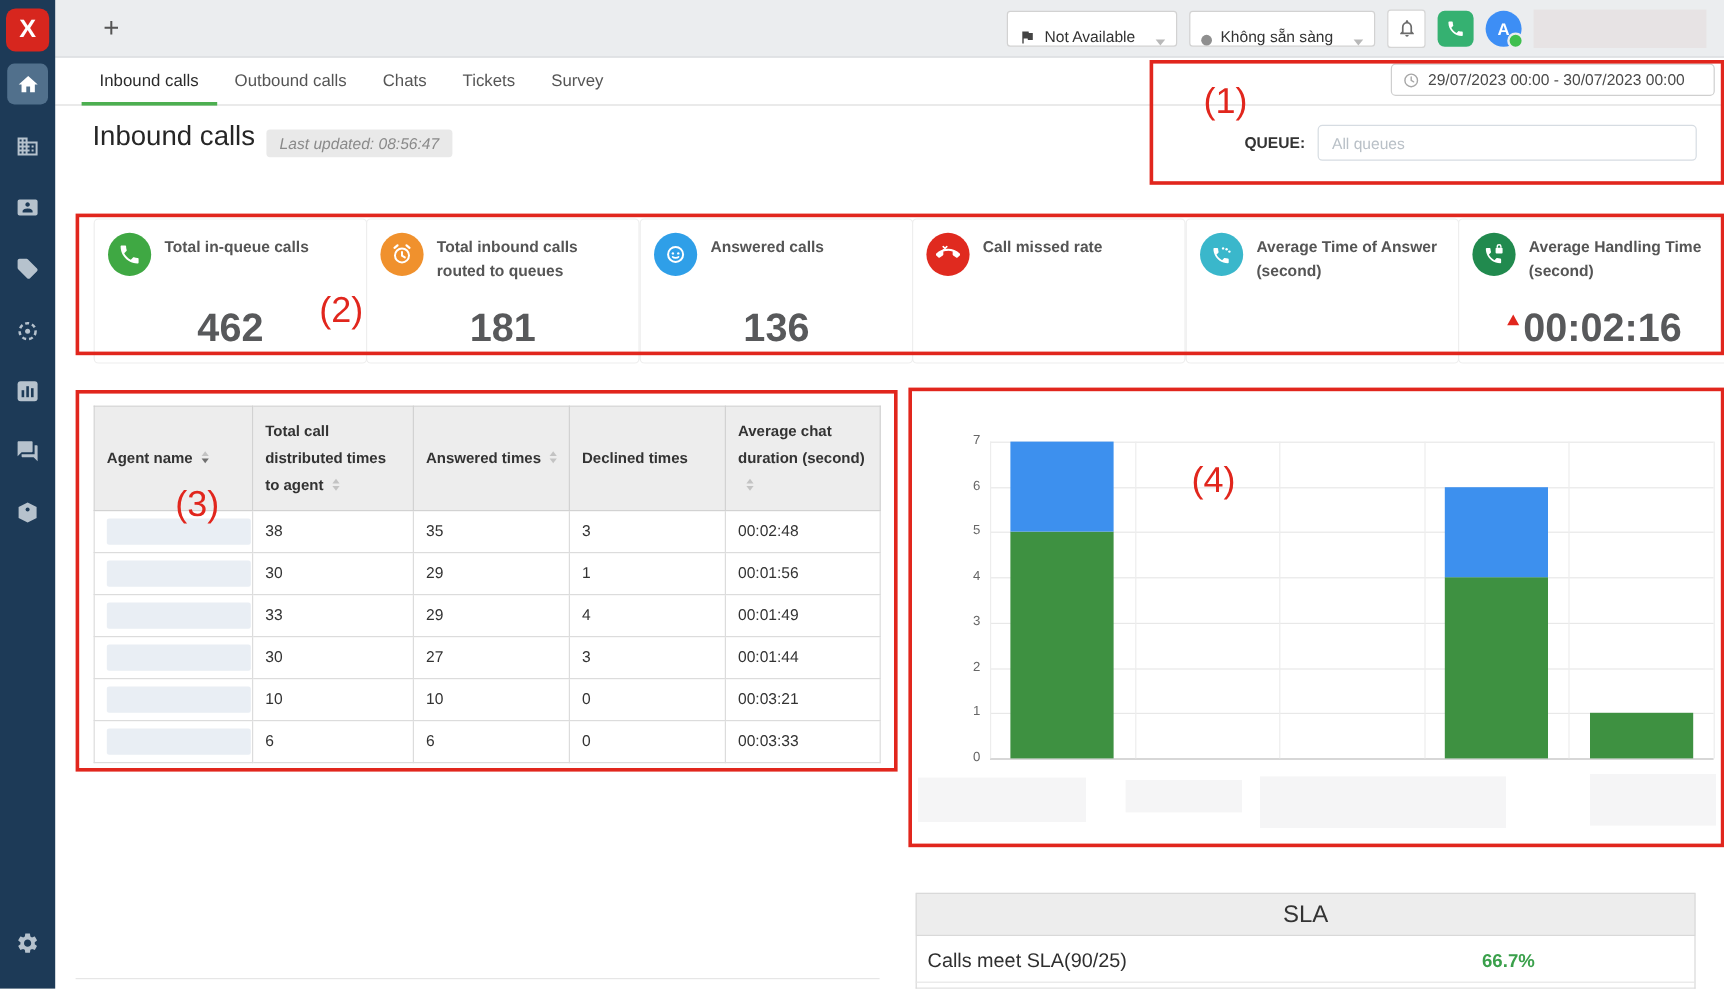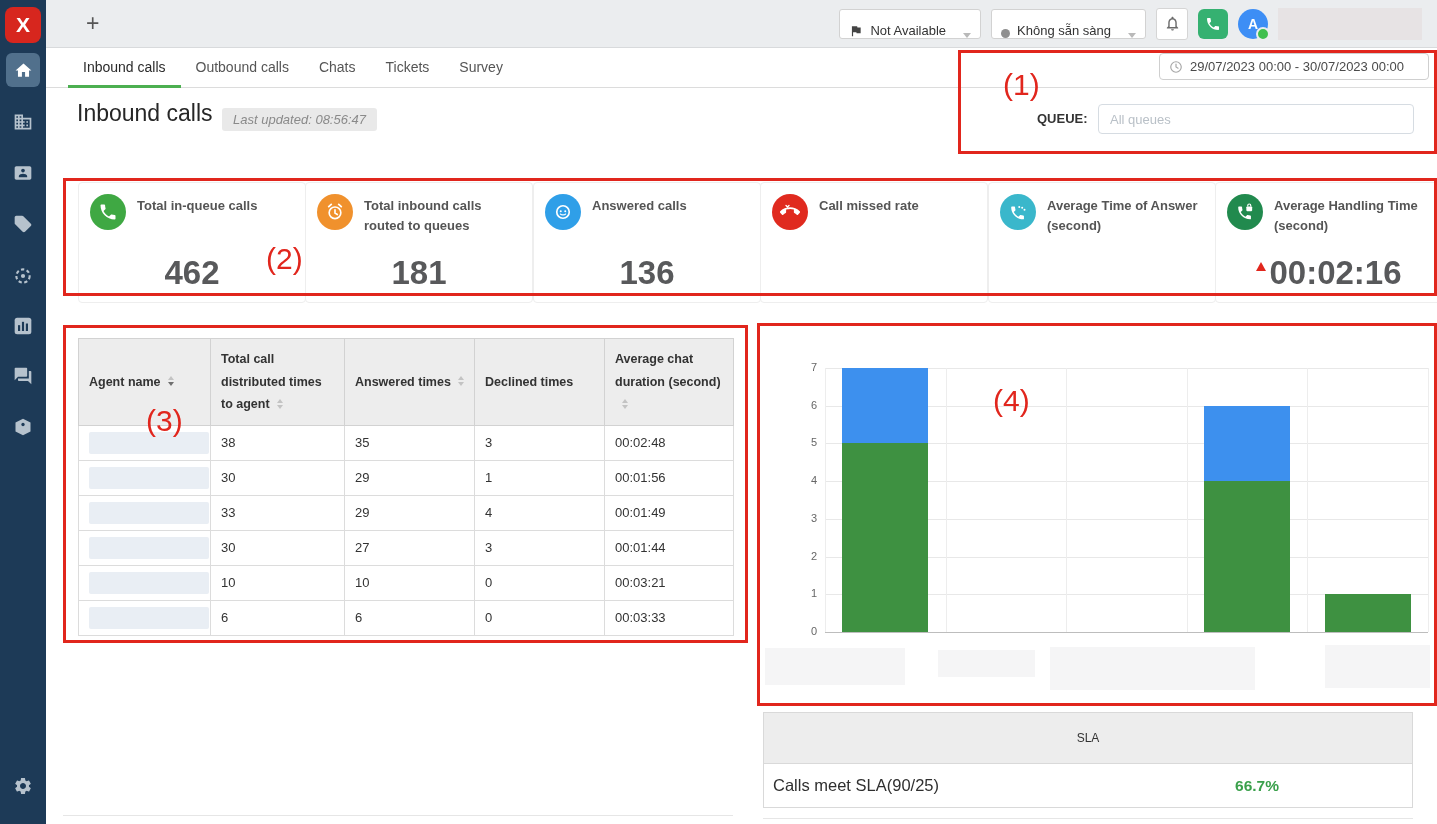--- a/index.html
+++ b/index.html
@@ -75,22 +75,22 @@
   .legend-item{display:flex;align-items:center;gap:7px;font-size:12px;color:#444;}
   .legend-swatch{width:28px;height:13px;display:inline-block;}
   .grid-h{position:absolute;height:1px;background:#e8e8e8;}
   .grid-h.baseline{background:#bdbdbd;}
   .grid-v{position:absolute;width:1px;background:#ededed;}
   .ytick{position:absolute;width:22px;text-align:right;font-size:11px;color:#666;}
   .bar{position:absolute;}
   .x-redact{position:absolute;background:#f5f5f6;}
   
   .sla{position:absolute;left:763px;top:712px;width:650px;}
-  .sla-header{height:52px;background:#ededed;border:1px solid #d9d9d9;display:flex;align-items:center;justify-content:center;
-    font-size:12px;color:#333;box-sizing:border-box;}
+  .sla-header{height:36px;background:#ededed;border:1px solid #d9d9d9;display:flex;align-items:center;justify-content:center;
+    font-size:20px;color:#333;box-sizing:border-box;margin-top:32px;}
   .sla-row{height:44px;background:#fff;border:1px solid #d9d9d9;border-top:none;display:flex;align-items:center;box-sizing:border-box;}
   .sla-label{flex:1;font-size:16.5px;color:#2f2f2f;padding-left:9px;}
   .sla-value{width:310px;text-align:center;font-size:15.5px;font-weight:600;color:#3aa04b;}
   
   .divider{position:absolute;height:1px;background:#e6e6e6;}
   
   .ann-box{position:absolute;border:3px solid #e1261d;pointer-events:none;z-index:30;}
   .ann-label{position:absolute;color:#e1261d;font-size:30px;z-index:31;pointer-events:none;}
 </style>
 </head>

